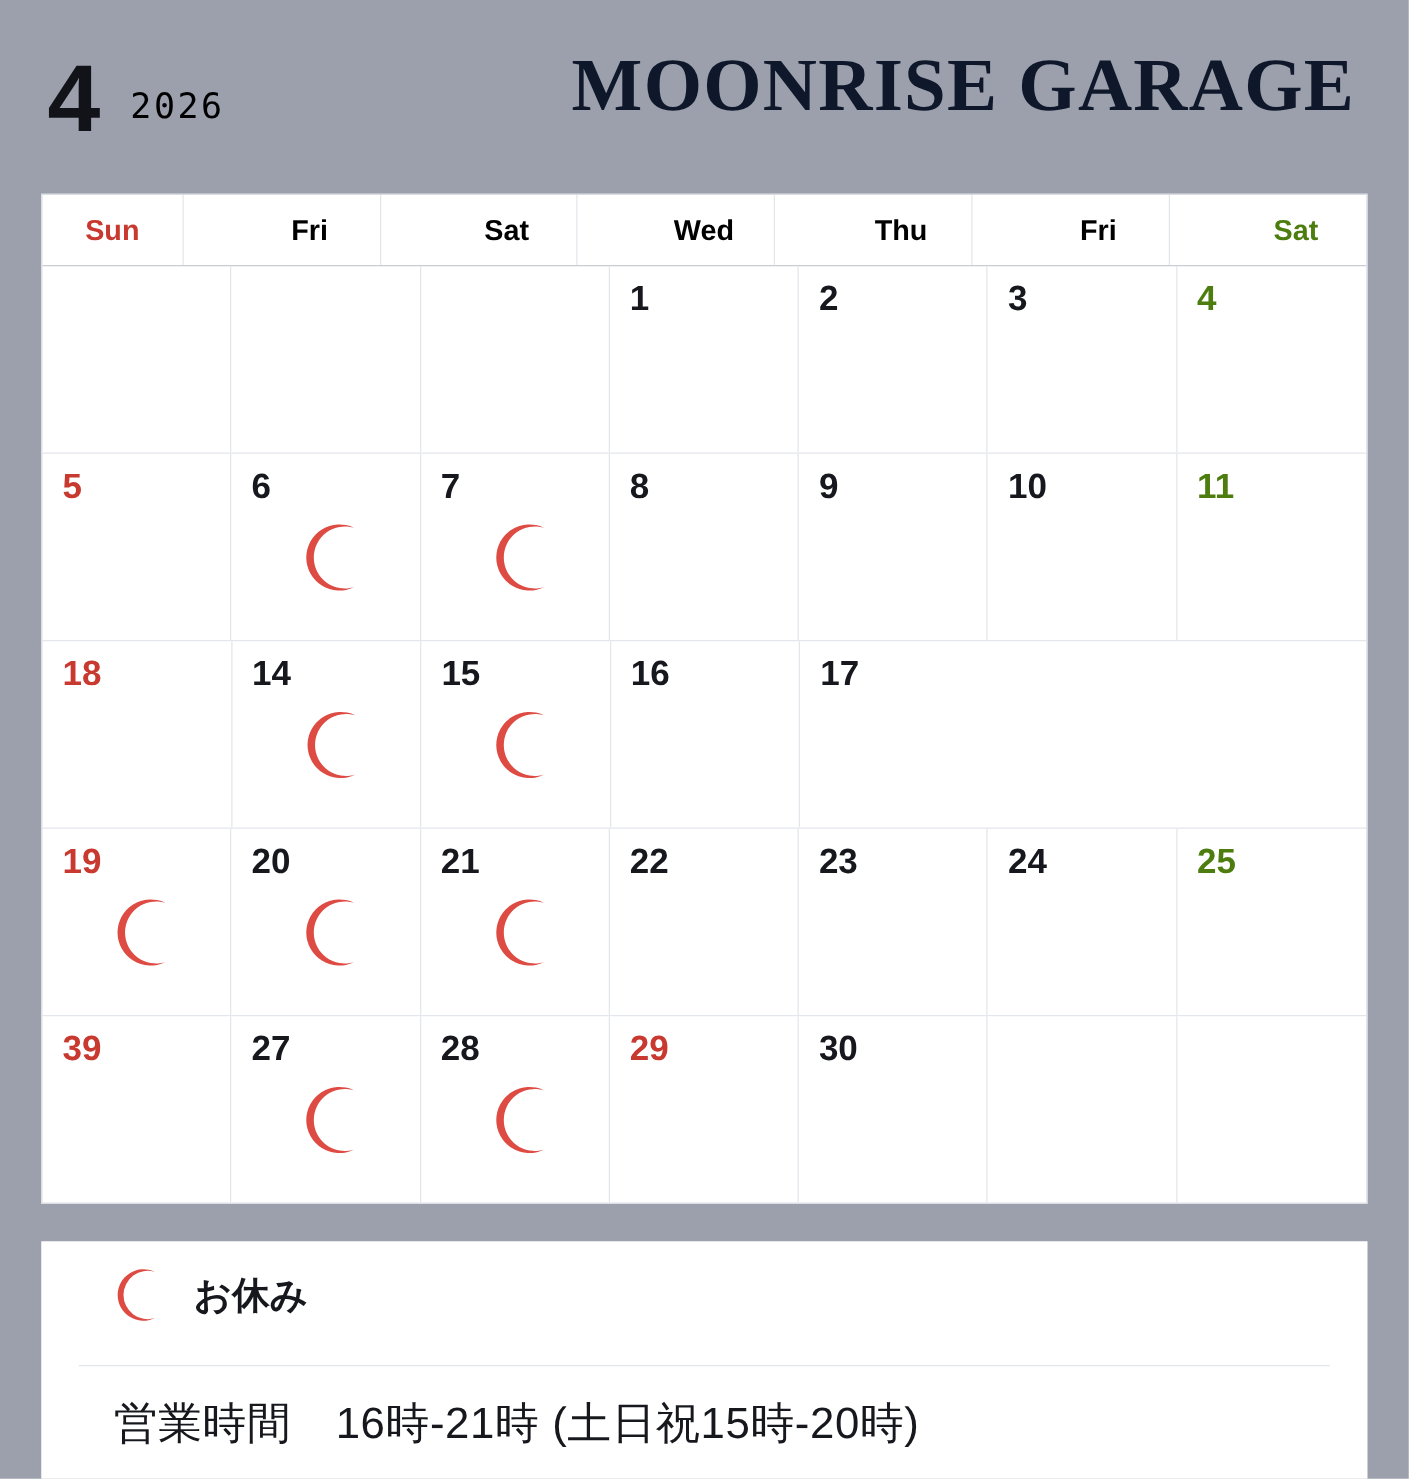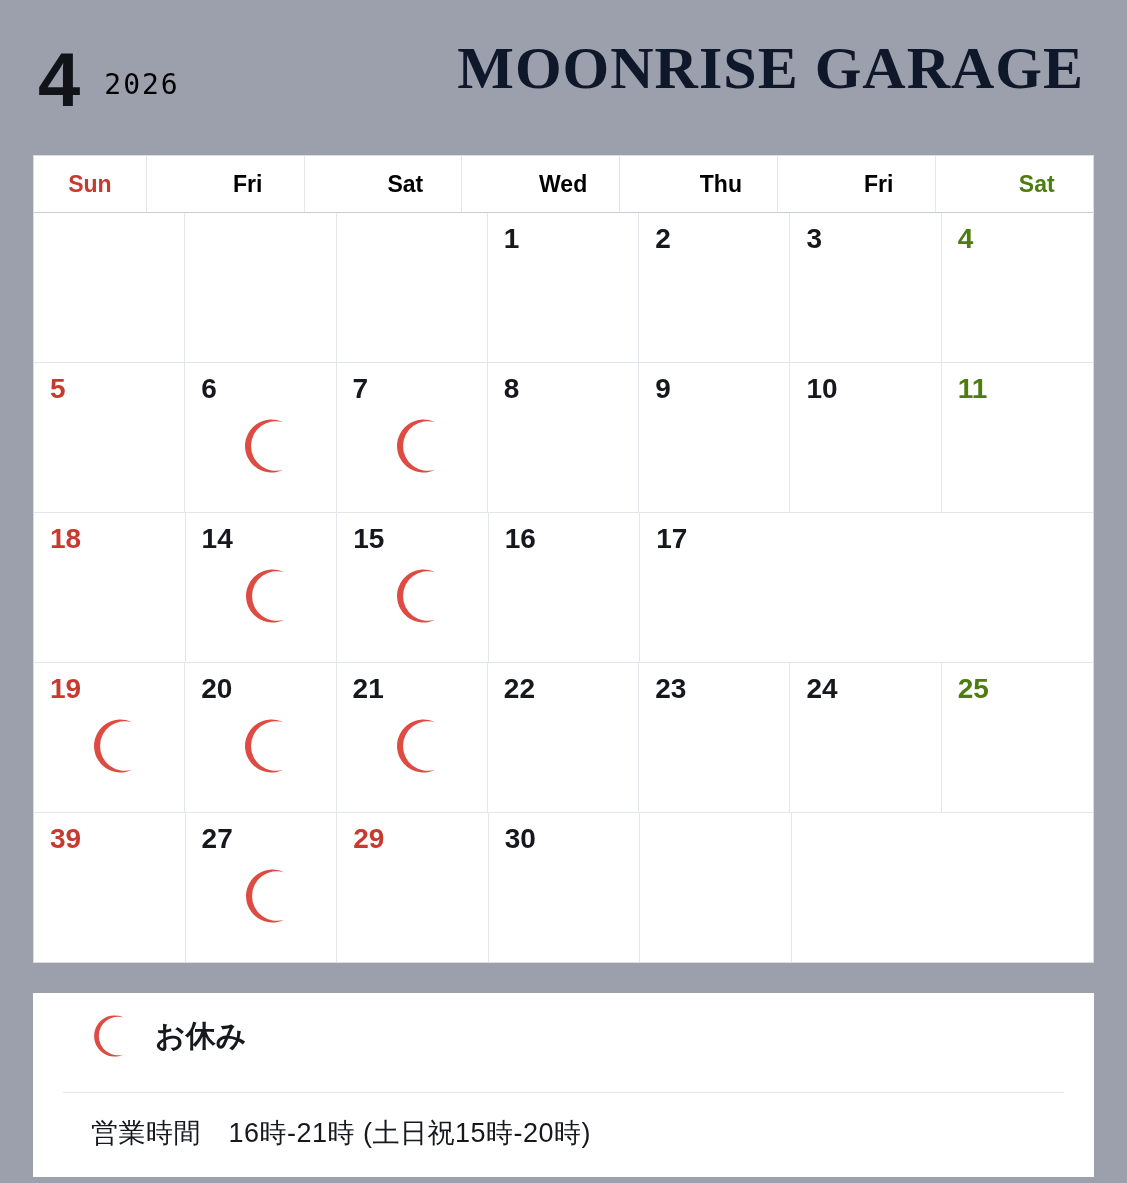--- a/index.html
+++ b/index.html
@@ -140,21 +140,21 @@
     margin-right: 22px;
   }
   .legend-label {
     font-size: 30px;
     font-weight: bold;
     color: #16181d;
   }
   .hours {
     padding-top: 22px;
     padding-left: 28px;
-    font-size: 27px;
+    font-size: 35px;
     color: #16181d;
     letter-spacing: 0.5px;
   }
 </style>
 </head>
 <body>
 
 <div class="page">
 
   <div class="header">
@@ -295,20 +295,28 @@
           </div>
           <div class="cal-cell">
             <div class="daynum">27</div>
             <div class="moon">
               <svg viewBox="0 0 100 100" width="54" height="54" aria-hidden="true">
                 <path d="M78 6 A49 49 0 1 0 78 94 A46 46 0 1 1 78 6 Z" fill="#dd4b43"></path>
               </svg>
             </div>
           </div>
           <div class="cal-cell">
+            <div class="daynum">28</div>
+            <div class="moon">
+              <svg viewBox="0 0 100 100" width="54" height="54" aria-hidden="true">
+                <path d="M78 6 A49 49 0 1 0 78 94 A46 46 0 1 1 78 6 Z" fill="#dd4b43"></path>
+              </svg>
+            </div>
+          </div>
+          <div class="cal-cell">
             <div class="daynum sun">29</div>
           </div>
           <div class="cal-cell">
             <div class="daynum">30</div>
           </div>
           <div class="cal-cell"></div>
           <div class="cal-cell"></div>
         </div>
       </div>
   </div>

